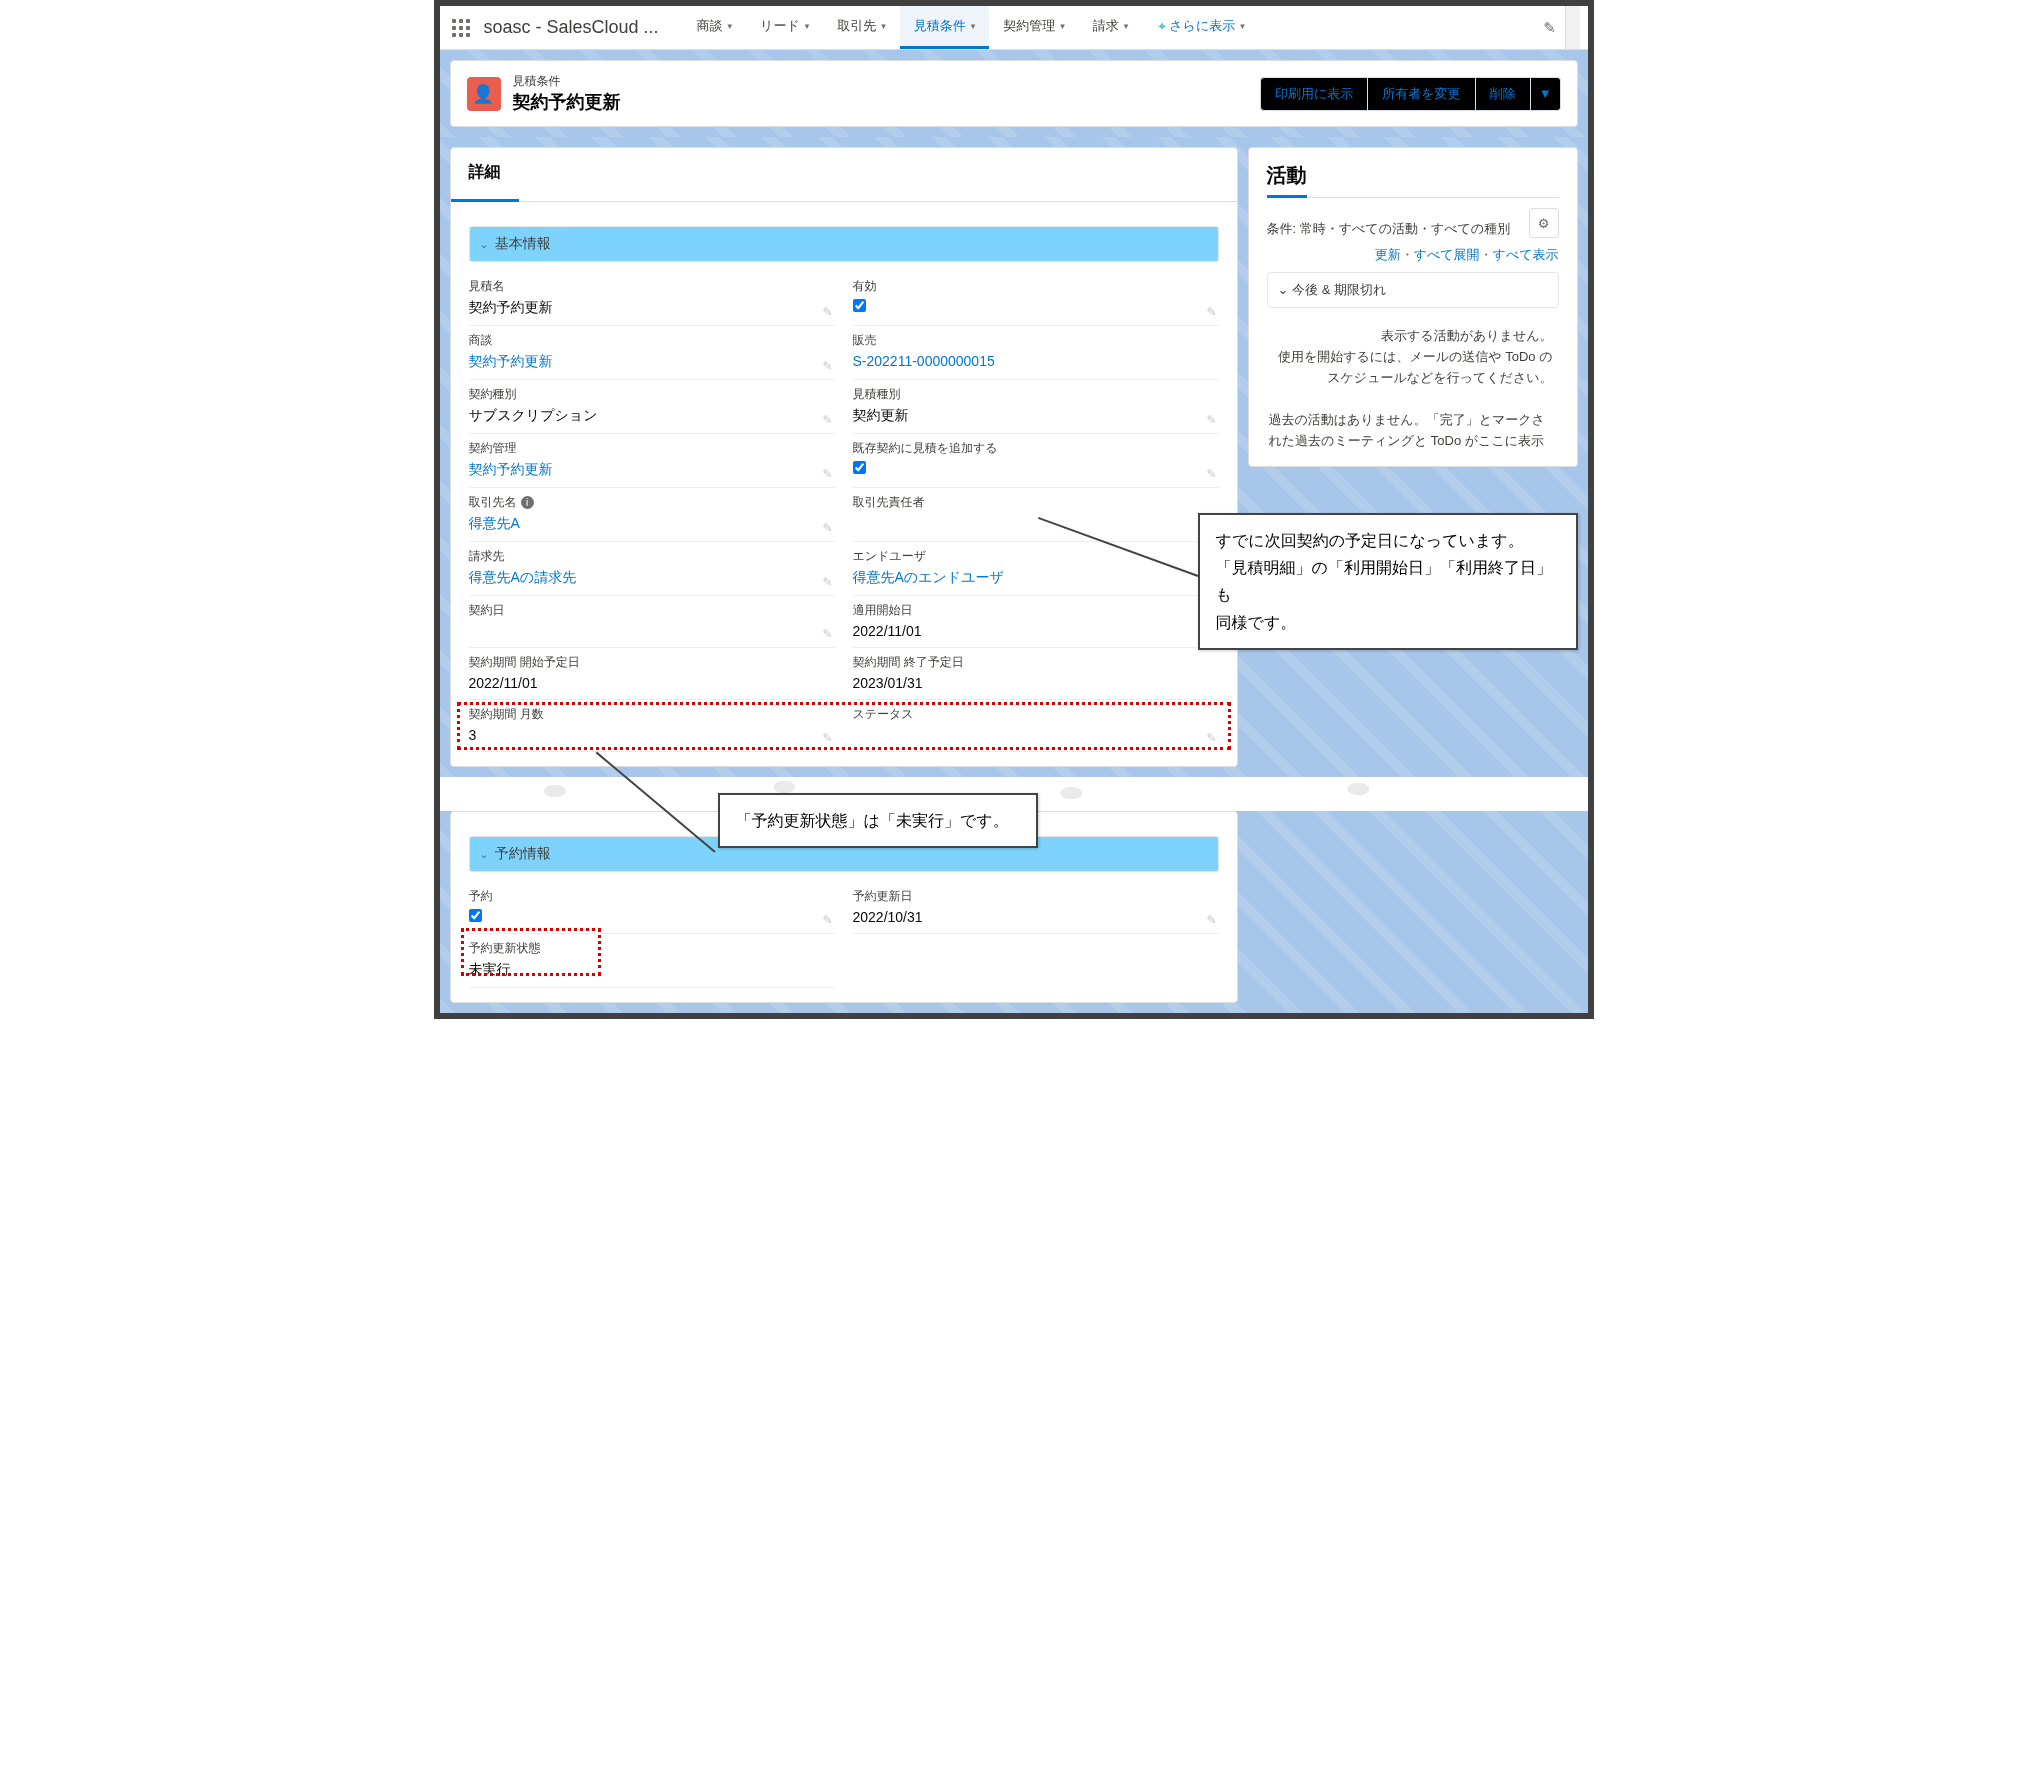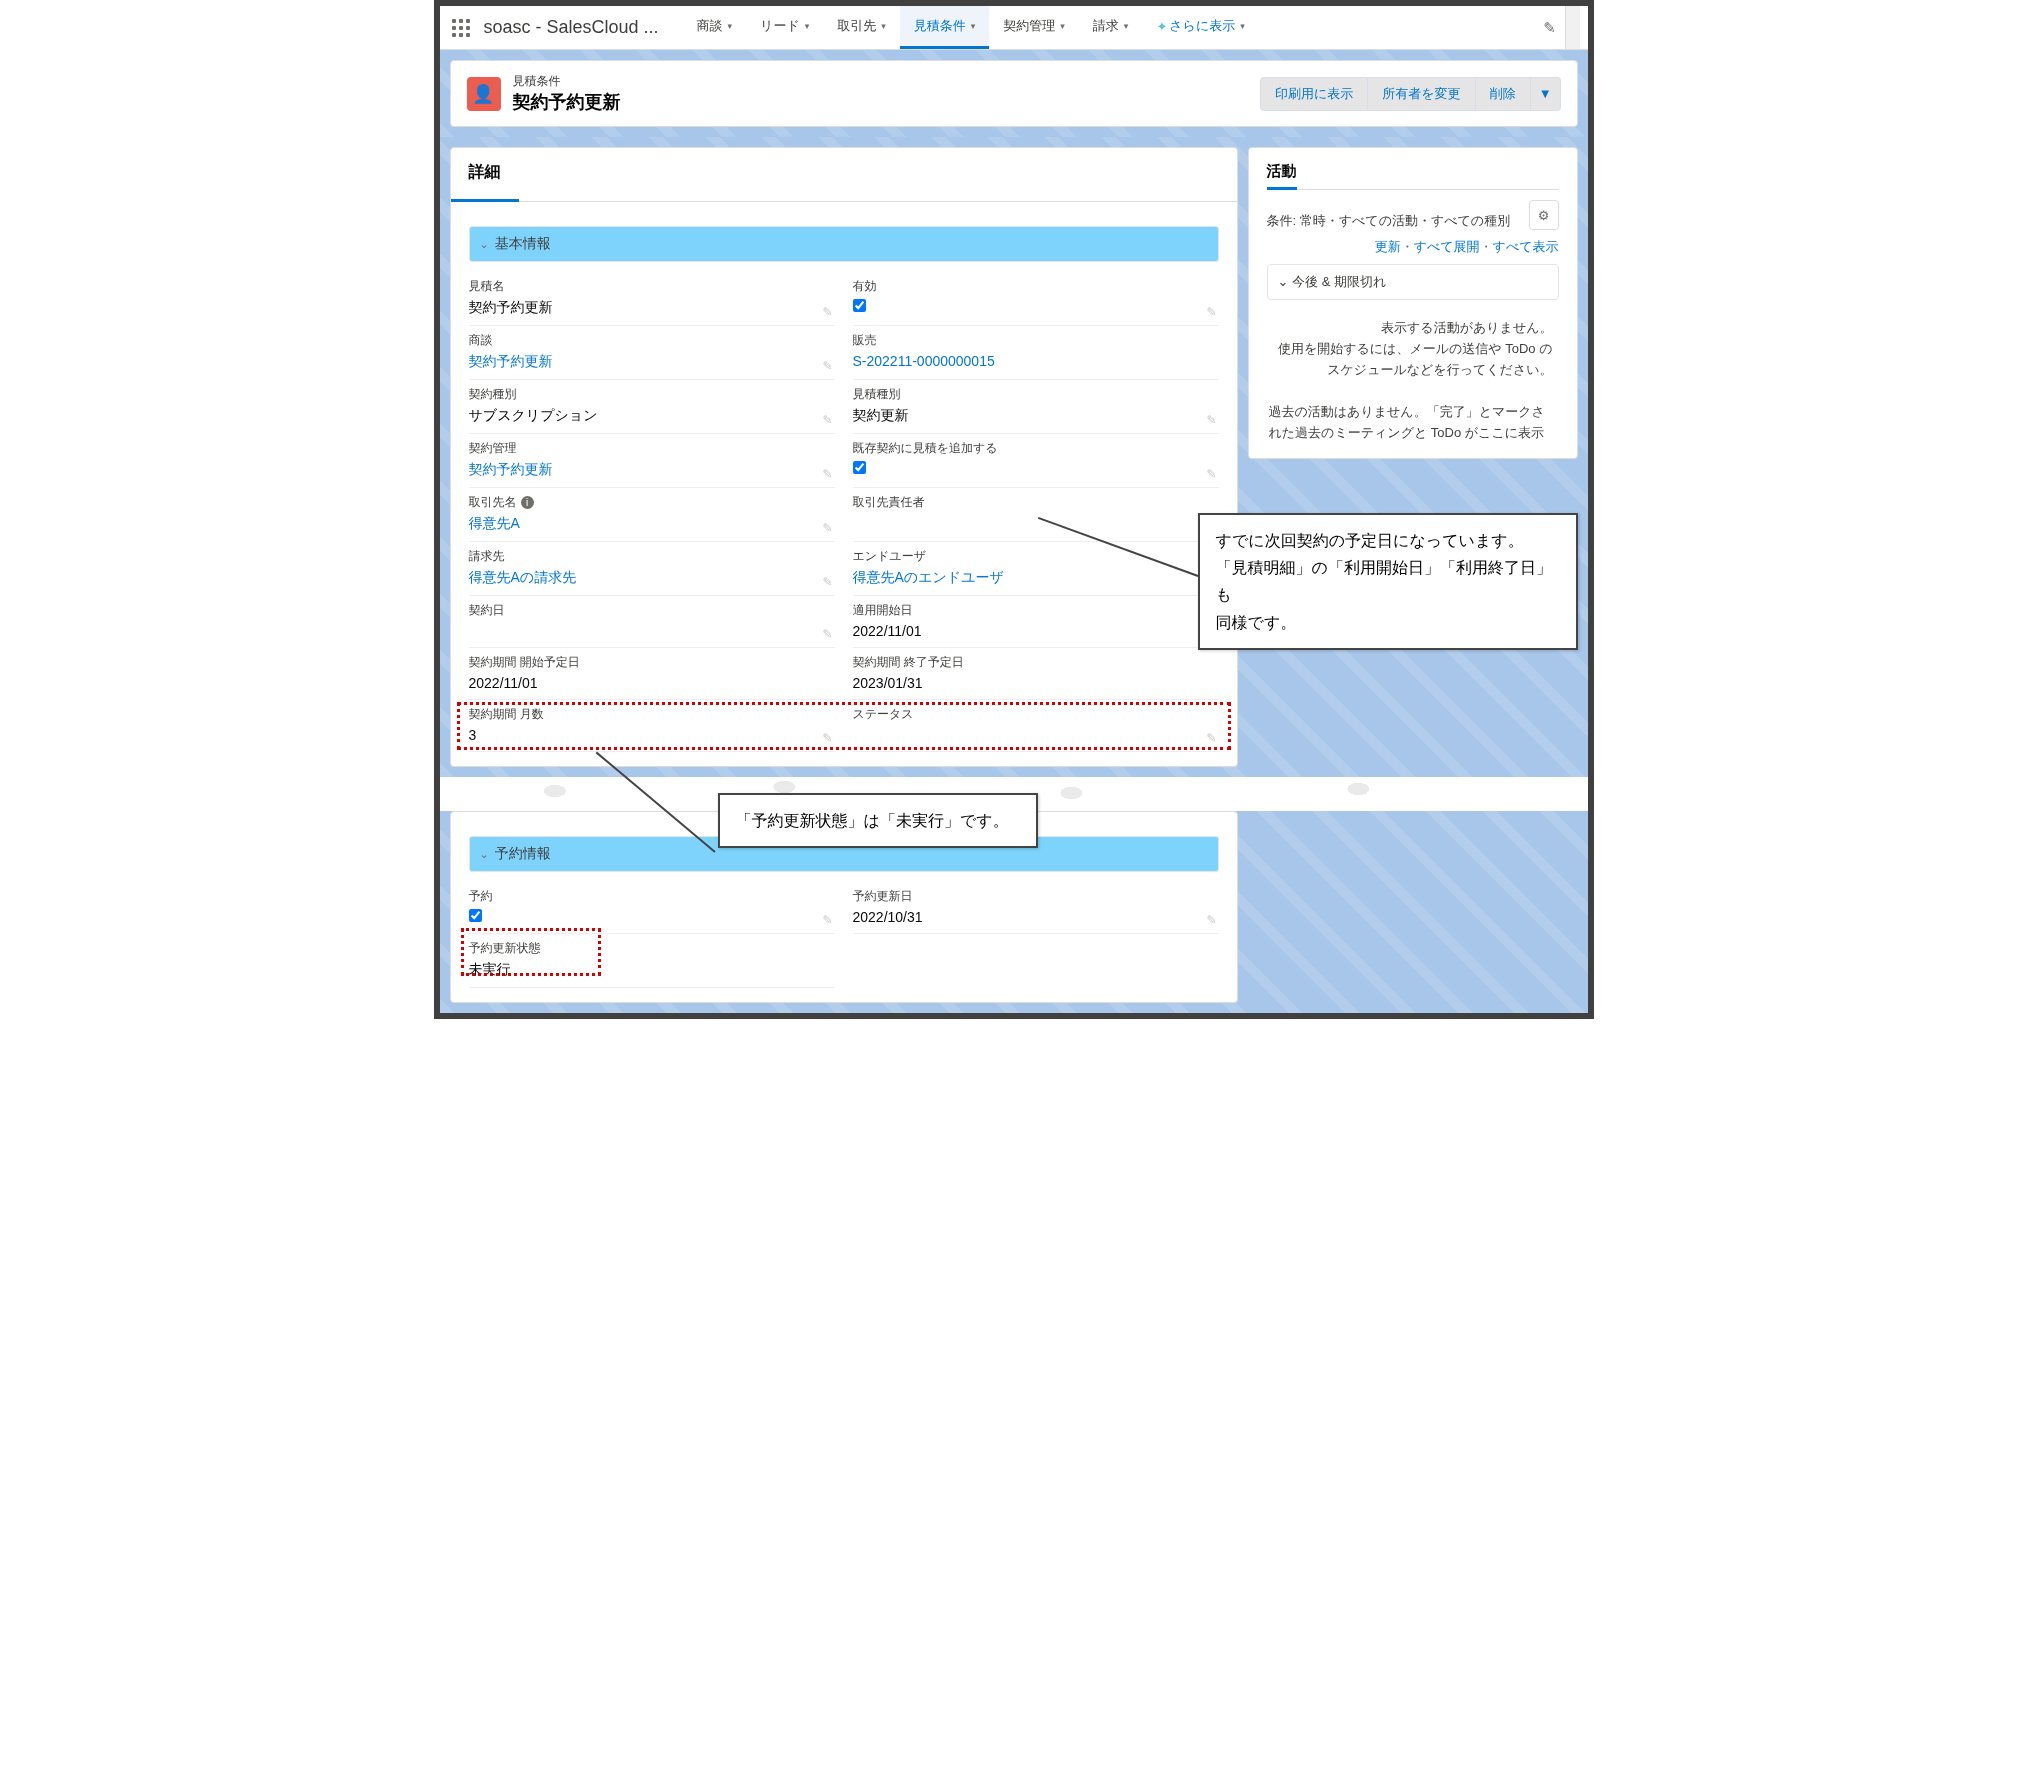--- a/index.html
+++ b/index.html
@@ -20,21 +20,21 @@
 .scrollbar { width: 15px; background: #f1f1f1; border-left: 1px solid #ddd; align-self: stretch; }
 
 
 .pageheader { background: #a8c6ea; padding: 10px; background-image: repeating-linear-gradient(45deg, rgba(255,255,255,.12) 0 10px, transparent 10px 40px); }
 .phcard { background: #fff; border: 1px solid #ddd; border-radius: 4px; padding: 12px 16px; display: flex; align-items: center; justify-content: space-between; }
 .phleft { display: flex; align-items: center; gap: 12px; }
 .phicon { width: 34px; height: 34px; background: #eb5d4e; border-radius: 4px; display: flex; align-items: center; justify-content: center; color: #fff; font-size: 18px; }
 .phtitles .sub { font-size: 12px; color: #3e3e3c; }
 .phtitles .main { font-size: 18px; font-weight: 700; color: #080707; }
 .phactions { display: flex; }
-.phactions button { background: #e5e5e5; border: 1px solid #d8dde6; padding: 7px 14px; font-size: 13px; color: #0176d3; cursor: pointer; }
+.phactions button { background: #000000; border: 1px solid #d8dde6; padding: 7px 14px; font-size: 13px; color: #0176d3; cursor: pointer; }
 .phactions button + button { border-left: none; }
 .phactions button:first-child { border-radius: 4px 0 0 4px; }
 .phactions button.last { padding: 7px 8px; border-radius: 0 4px 4px 0; }
 
 
 .bodywrap { background: #a8c6ea; padding: 10px; display: flex; gap: 10px; align-items: flex-start; background-image: repeating-linear-gradient(45deg, rgba(255,255,255,.12) 0 10px, transparent 10px 40px); }
 .leftcol { flex: 1; }
 .rightcol { width: 330px; }
 .card { background: #fff; border: 1px solid #ddd; border-radius: 4px; }
 .cardpad { padding: 14px 18px; }
@@ -264,21 +264,21 @@
             </div>
           </div>
 
           <div class="redbox" style="left:6px; right:6px; top:500px; height:48px;"></div>
         </div>
       </div>
     </div>
 
     <div class="rightcol">
       <div class="card cardpad">
-        <div class="tabhdr" style="padding:0 0 6px 0; font-size:15px;">活動</div>
+        <div class="tabhdr" style="padding:0 0 6px 0; font-size:20px;">活動</div>
         <div class="tabrule" style="margin-bottom:10px;"></div>
         <div class="filtersrow">
           <div class="txt">条件: 常時・すべての活動・すべての種別</div>
           <div class="gearbtn">⚙</div>
         </div>
         <div class="linksrow">
           <a>更新</a><span>・</span><a>すべて展開</a><span>・</span><a>すべて表示</a>
         </div>
         <div class="acc"><span class="chev">⌄</span> <span>今後 &amp; 期限切れ</span></div>
         <div class="emptymsg">

